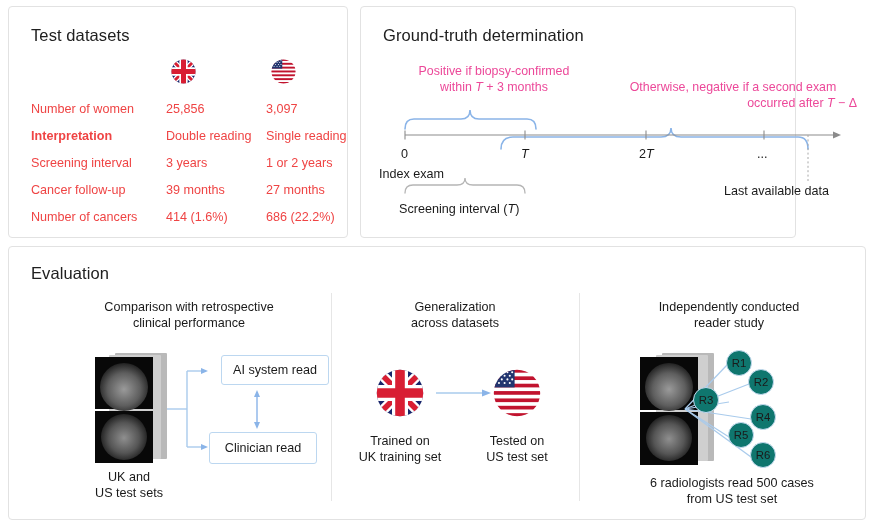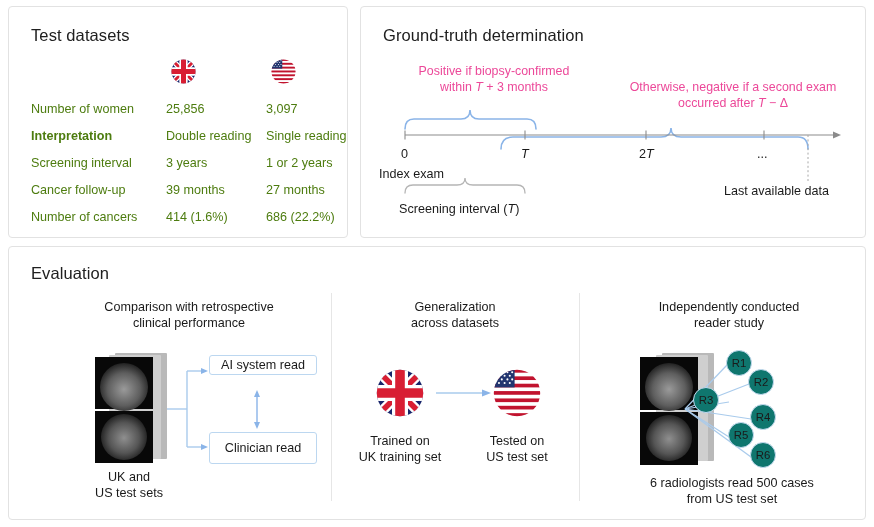--- a/index.html
+++ b/index.html
@@ -12,34 +12,34 @@
     position:relative;
   }
   .panel{
     position:absolute;
     background:#fff;
     border:1px solid #e2e2e2;
     border-radius:4px;
     box-sizing:border-box;
   }
   #panel-datasets{left:8px;top:6px;width:340px;height:232px;}
-  #panel-groundtruth{left:360px;top:6px;width:506px;height:232px;}
+  #panel-groundtruth{left:360px;top:6px;width:436px;height:232px;}
   #panel-evaluation{left:8px;top:246px;width:858px;height:274px;}
 
   .panel-title{
     position:absolute;
     font-size:16.5px;
     color:#202020;
     letter-spacing:.1px;
     white-space:nowrap;
   }
 
   
   .flag-head{position:absolute;}
-  .tbl-row{position:absolute;font-size:12.6px;color:#4d7c0f;white-space:nowrap;}
+  .tbl-row{position:absolute;font-size:12.6px;color:#ef4444;white-space:nowrap;}
 
   
   .flag{border-radius:50%;overflow:hidden;display:block;}
   .axis-lbl{position:absolute;font-size:12.6px;white-space:nowrap;color:#1a1a1a;}
   .gt-txt{position:absolute;font-size:12.4px;color:#ec4899;white-space:nowrap;text-align:center;line-height:15px;}
   svg.overlay{position:absolute;left:0;top:0;overflow:visible;}
 
   
   .divider{position:absolute;width:1px;background:#e6e6e6;}
   .sub-title{position:absolute;font-size:12.6px;color:#1a1a1a;text-align:center;line-height:16px;white-space:nowrap;}
@@ -152,21 +152,21 @@
   <div class="tbl-row" style="left:257px;top:203px;">686 (22.2%)</div>
 </div>
 
 <div class="panel" id="panel-groundtruth">
   <div class="panel-title" style="left:22px;top:19px;">Ground-truth determination</div>
 
   <div class="gt-txt" style="left:18px;top:57px;width:230px;">Positive if biopsy-confirmed</div>
   <div class="gt-txt" style="left:18px;top:73px;width:230px;">within <em>T</em> + 3 months</div>
 
   <div class="gt-txt" style="left:248px;top:73px;width:248px;">Otherwise, negative if a second exam</div>
-  <div class="gt-txt" style="left:248px;top:89px;width:248px;">occurred after <em>T</em> − Δ</div>
+  <div class="gt-txt" style="left:248px;top:89px;width:248px;text-align:right;">occurred after <em>T</em> − Δ</div>
 
   <svg class="overlay" width="506" height="232">
 
     <path d="M 44,122 q 0,-10 9,-10 L 100,112 q 9,0 9,-9 q 0,9 9,9 L 166,112 q 9,0 9,10" fill="none" stroke="#8ab4e8" stroke-width="1.6" stroke-linecap="round"></path>
 
     <path d="M 140,142 q 0,-12 12,-12 L 300,130 q 10,0 10,-9 q 0,9 10,9 L 437,130 q 10,0 10,12" fill="none" stroke="#8ab4e8" stroke-width="1.6" stroke-linecap="round"></path>
 
     <line x1="44" y1="128" x2="472" y2="128" stroke="#8b8b8b" stroke-width="1.1"></line>
     <polygon points="472,124.4 480,128 472,131.6" fill="#8b8b8b"></polygon>
 
@@ -231,21 +231,21 @@
     <line x1="178" y1="124" x2="192" y2="124" stroke="#a9cbec" stroke-width="1.4"></line>
     <polygon points="192,121 199,124 192,127" fill="#8ab4e8"></polygon>
     <line x1="178" y1="200" x2="192" y2="200" stroke="#a9cbec" stroke-width="1.4"></line>
     <polygon points="192,197 199,200 192,203" fill="#8ab4e8"></polygon>
 
     <line x1="248" y1="145" x2="248" y2="180" stroke="#8ab4e8" stroke-width="1.4"></line>
     <polygon points="245,150 248,143 251,150" fill="#8ab4e8"></polygon>
     <polygon points="245,175 248,182 251,175" fill="#8ab4e8"></polygon>
   </svg>
 
-  <div class="readbox" style="left:200px;top:108px;width:108px;height:20px;">AI system read</div>
+  <div class="readbox" style="left:212px;top:108px;width:108px;height:30px;">AI system read</div>
   <div class="readbox" style="left:200px;top:185px;width:108px;height:32px;">Clinician read</div>
 
   <div class="sub-title" style="left:330px;top:52px;width:232px;">Generalization</div>
   <div class="sub-title" style="left:330px;top:68px;width:232px;">across datasets</div>
 
   <div style="position:absolute;left:367px;top:122px;">
     <svg class="flag" width="48" height="48" viewBox="0 0 60 60" aria-hidden="true">
       <defs>
           <clipPath id="ukclipB">
             <circle cx="30" cy="30" r="29"></circle>

